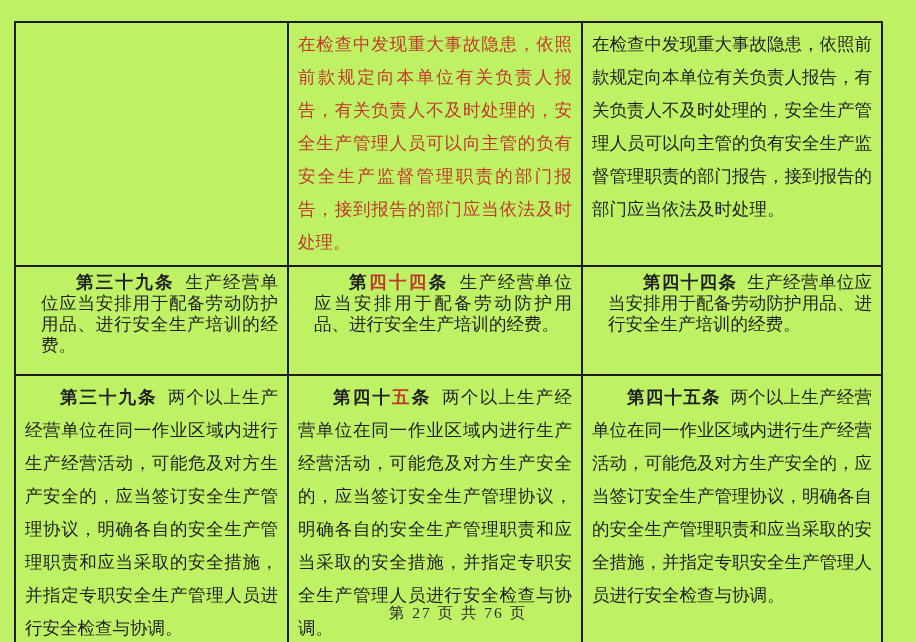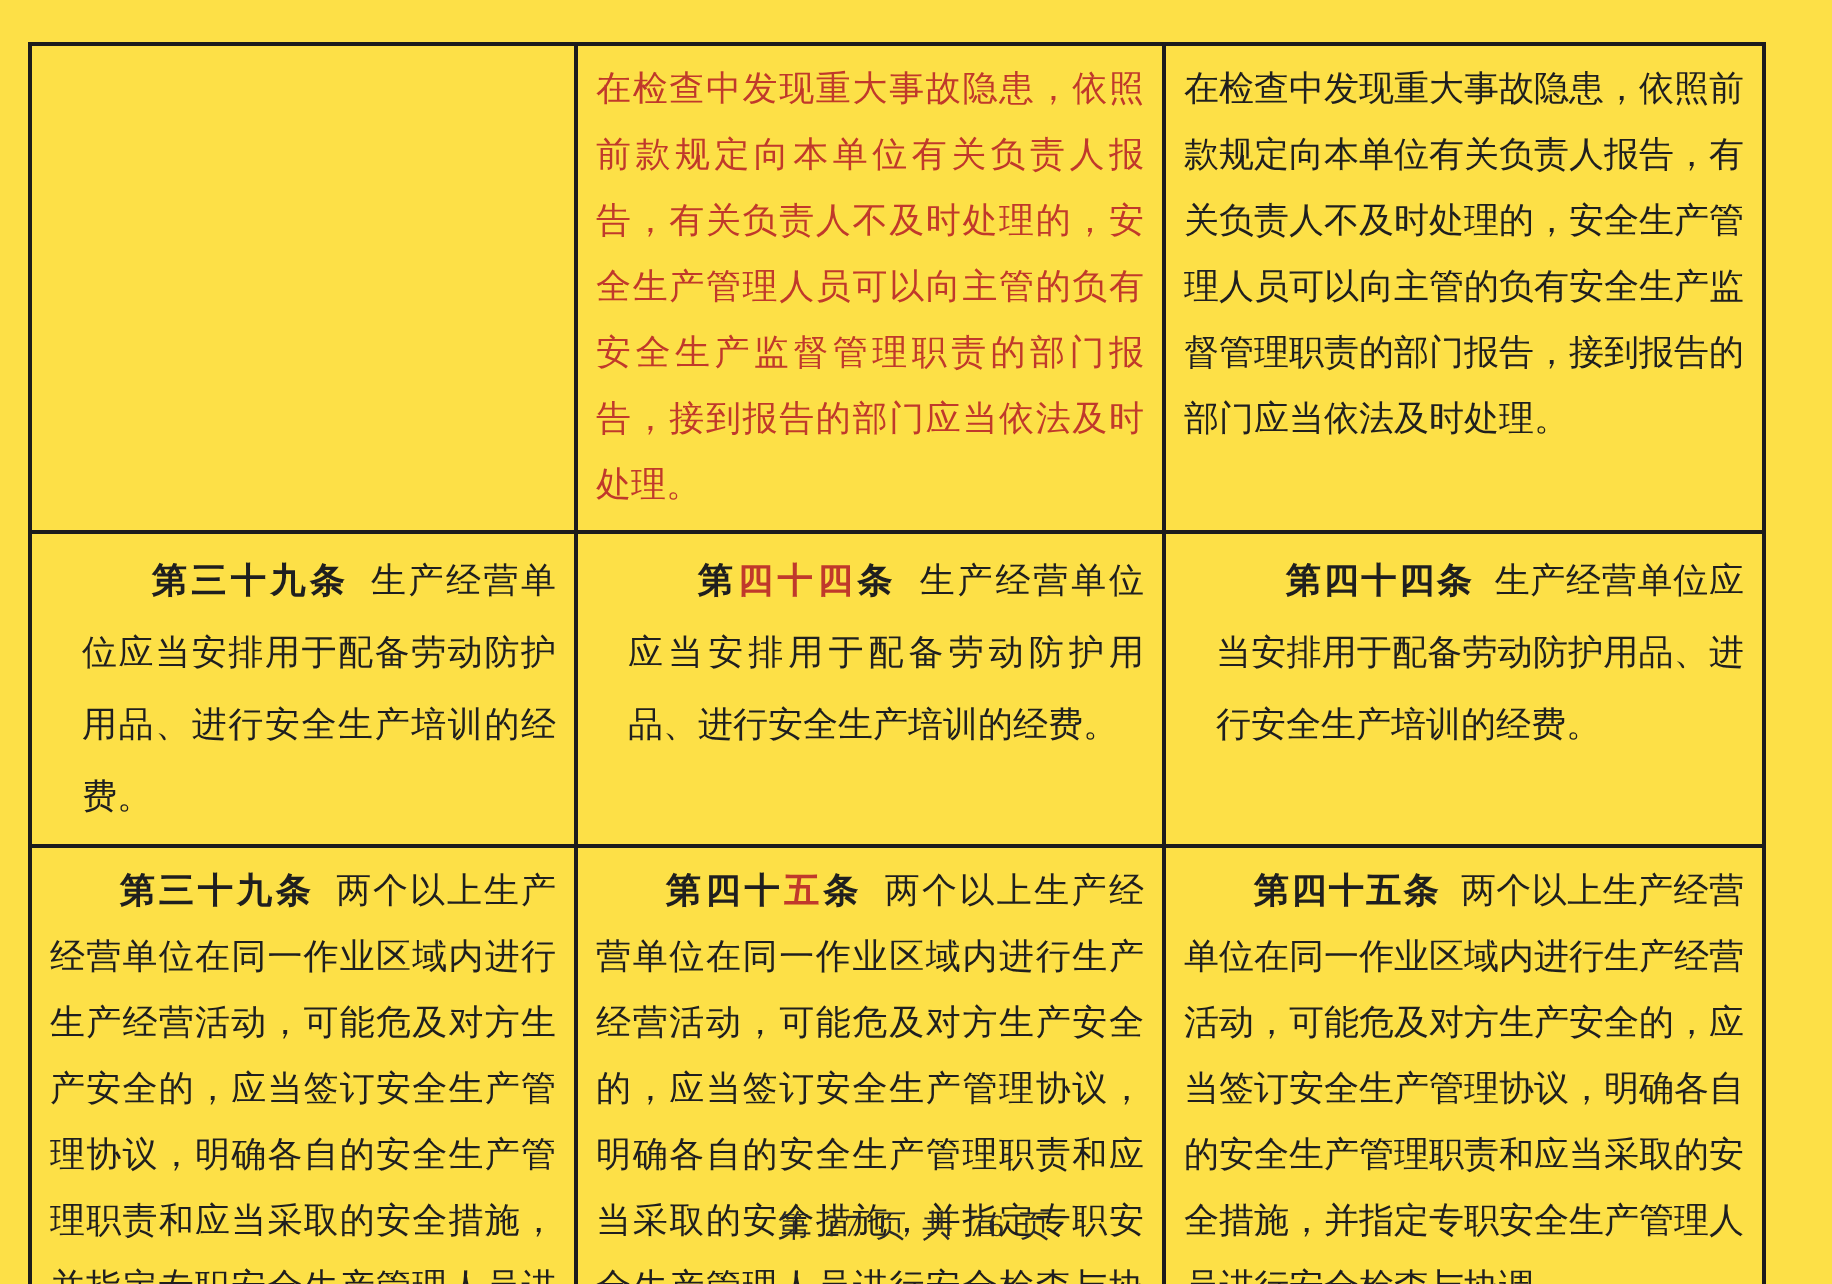--- a/index.html
+++ b/index.html
@@ -9,21 +9,21 @@
   }
   * { margin: 0; padding: 0; box-sizing: border-box; }
   html, body {
     background: #ffffff;
     font-family: "Liberation Serif", "DejaVu Serif", serif;
   }
   .page {
     position: relative;
     width: 916px;
     height: 642px;
-    background: #fde047;
+    background: #bef264;
     overflow: hidden;
   }
   table.compare {
     position: absolute;
     left: 14px;
     top: 21px;
     width: 867px;
     border-collapse: collapse;
     table-layout: fixed;
   }
@@ -35,21 +35,21 @@
     line-height: 33px;
     color: var(--black);
     text-align: justify;
     text-justify: inter-character;
     overflow: hidden;
   }
   .col-a { width: 273px; }
   .col-b { width: 294px; }
   .col-c { width: 300px; }
   tr.row-1 td { height: 200px; }
-  tr.row-2 td { height: 109px; line-height: 36px; padding-left: 25px; }
+  tr.row-2 td { height: 109px; line-height: 21px; padding-left: 25px; }
   tr.row-3 td { height: 229px; }
   .para { text-indent: 2em; }
   .para.no-indent { text-indent: 0; }
   .red-text { color: var(--red); }
   .cell-heading { font-weight: bold; letter-spacing: 1px; }
   .hl-red { color: var(--red); }
   .heading-gap { display: inline-block; width: 0.55em; }
   .footer {
     position: absolute;
     left: 0;

